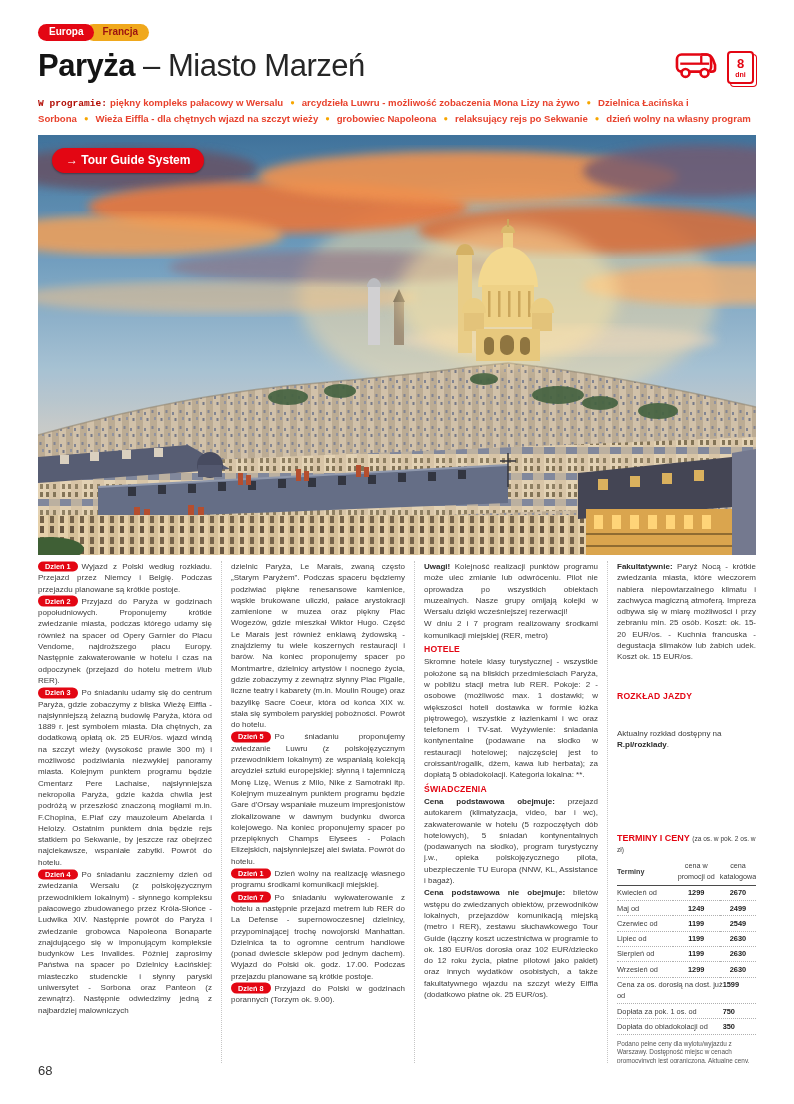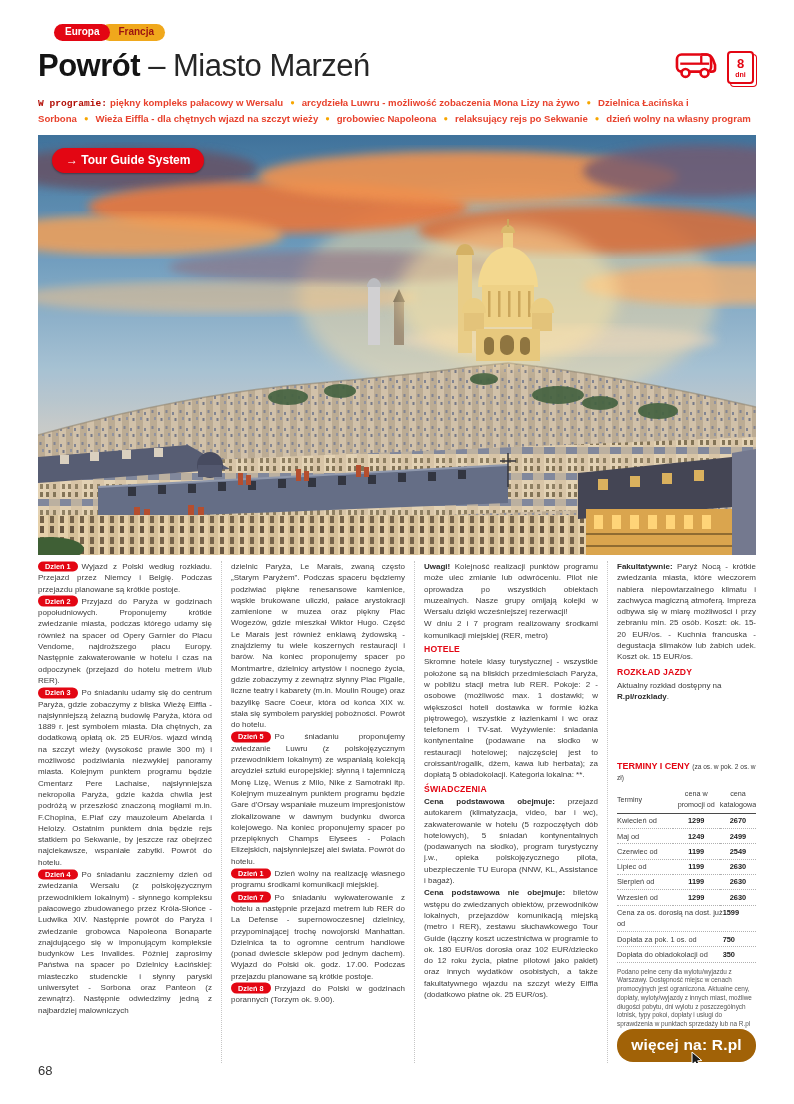--- a/index.html
+++ b/index.html
@@ -1,21 +1,21 @@
 <!DOCTYPE html>
 <html lang="pl"><head>
 <meta charset="utf-8">
 <style>
   * { margin:0; padding:0; box-sizing:border-box; }
   html,body { background:#e9e9e9; }
   body { font-family:"Liberation Sans", sans-serif; }
   .page { position:relative; width:794px; height:1104px; background:#fff; margin:0 auto; overflow:hidden; }
 
   
-  .badges { position:absolute; left:54px; top:24px; display:flex; }
+  .badges { position:absolute; left:38px; top:24px; display:flex; }
   .pill { font-size:10px; font-weight:700; padding:3px 11px 4px; border-radius:10px; line-height:1; }
   .pill-region { background:#e30613; color:#fff; position:relative; z-index:2; }
   .pill-country { background:#f0a81c; color:#9c1210; margin-left:-9px; padding-left:17px; z-index:1; }
 
   .title { position:absolute; left:38px; top:48px; font-size:31px; letter-spacing:-.5px; color:#141414; white-space:nowrap; }
   .title .t-main { font-weight:800; }
   .title .t-sub  { font-weight:400; color:#262626; }
 
   .head-icons { position:absolute; right:40px; top:50px; display:flex; align-items:center; gap:10px; }
   .dni-badge { position:relative; width:27px; height:33px; border:2px solid #e30613; border-radius:4px;
@@ -32,37 +32,37 @@
   
   .hero { position:absolute; left:38px; top:135px; width:718px; height:420px; overflow:hidden; background:#7fa6c6; }
   .hero svg { display:block; width:100%; height:100%; }
   .tg-badge { position:absolute; left:14px; top:13px; background:#e30613; color:#fff; font-size:12px; font-weight:700;
               padding:6px 14px 7px; border-radius:16px; line-height:1; box-shadow:0 1px 2px rgba(0,0,0,.35); }
 
   
   .cols { position:absolute; left:38px; top:561px; width:718px; height:502px; display:flex; }
   .col { font-size:8px; line-height:11.3px; color:#3c3c3c; text-align:justify; overflow:hidden; }
   .col-1,.col-2,.col-3 { width:184px; padding-right:9px; border-right:1px dotted #c6c6c6; margin-right:9px; }
-  .col-4 { flex:1; display:flex; flex-direction:column; text-align:left; }
+  .col-4 { flex:1; display:flex; flex-direction:column; text-align:left;gap:24px; }
   .col p { margin-bottom:1px; }
   .day-badge { display:inline-block; background:#e30613; color:#fff; font-size:7.3px; font-weight:700;
                padding:1.5px 7px 2px; border-radius:8px; line-height:1; margin-right:4px; transform:translateY(-.5px); }
   .b { font-weight:700; color:#2d2d2d; }
   .red-h { color:#e30613; font-weight:700; font-size:8.6px; margin:3px 0 1px; letter-spacing:.2px; }
 
   
   .fak { text-align:justify; }
   .rozklad-line { margin-top:1px; }
   .pricing { margin-top:57px; }
   .pr-head { color:#e30613; font-weight:700; font-size:9px; }
   .pr-head small { color:#3c3c3c; font-weight:400; font-size:6.6px; letter-spacing:0; }
   table.prices { width:100%; border-collapse:collapse; table-layout:fixed; margin-top:4px; font-size:7.4px; }
   table.prices col.c-term { width:40%; } table.prices col.c-promo { width:34%; } table.prices col.c-cat { width:26%; }
   table.prices th { font-weight:400; font-size:7.2px; color:#3c3c3c; border-bottom:1px solid #4a4a4a; padding:1px 0 2px; text-align:center; }
-  table.prices th:first-child { text-align:left; }
+  table.prices th:first-child { text-align:left;font-weight:bold; }
   table.prices td { border-bottom:1px dotted #b0b0b0; padding:1.5px 0; }
   td.t-term { text-align:left;margin-left:24px; }
   td.t-promo, td.t-cat { text-align:center; font-weight:700; color:#222; }
   .extra-row { display:flex; align-items:baseline; border-bottom:1px dotted #b0b0b0; padding:1.5px 0; font-size:7.4px; }
   .extra-row .xl { flex:1; }
   .extra-row .xv { width:24%; font-weight:700; color:#222; }
   .footnote { margin-top:5px; font-size:6.4px; line-height:8.7px; color:#555; text-align:left; }
 
   
   .cta { margin-top:auto; display:flex; flex-direction:column; gap:6px; padding-bottom:2px; }
@@ -75,21 +75,21 @@
 </head>
 <body>
 
 <div class="page">
 
   <div class="badges">
     <span class="pill pill-region">Europa</span>
     <span class="pill pill-country">Francja</span>
   </div>
 
-  <h1 class="title"><span class="t-main">Powrót</span>
+  <h1 class="title"><span class="t-main">Paryża</span>
     <span class="t-sub">– Miasto Marzeń</span></h1>
 
   <div class="head-icons">
     <span>
       <svg width="42" height="30" viewBox="0 0 64 44" fill="none">
         <rect x="3" y="6" width="52" height="26" rx="7" stroke="#e30613" stroke-width="4"></rect>
         <path d="M40 6 h8 c5 0 8 3 10 8 l3 8 v6 c0 3-2 4-5 4 h-3" stroke="#e30613" stroke-width="4" fill="none"></path>
         <line x1="40" y1="8" x2="40" y2="20" stroke="#e30613" stroke-width="3.5"></line>
         <line x1="8" y1="20" x2="52" y2="20" stroke="#e30613" stroke-width="3.5"></line>
         <circle cx="16" cy="34" r="6" stroke="#e30613" stroke-width="4" fill="#fff"></circle>

